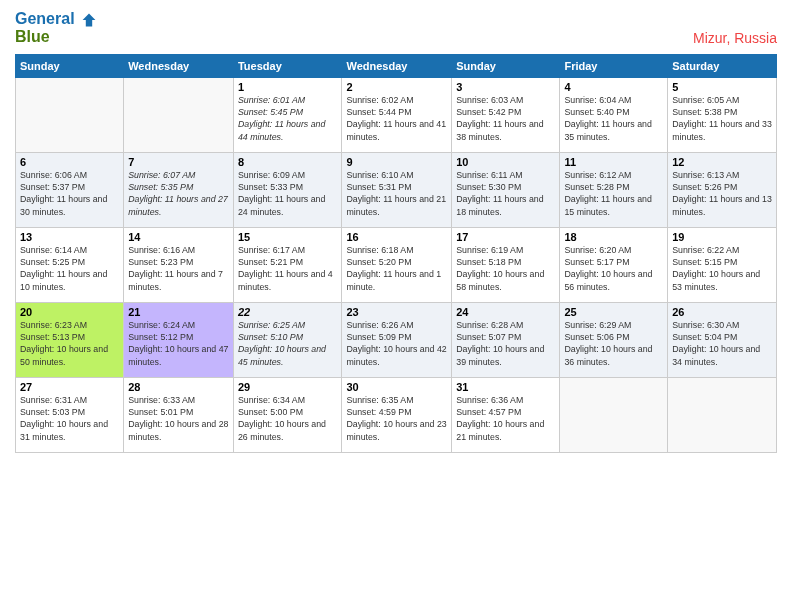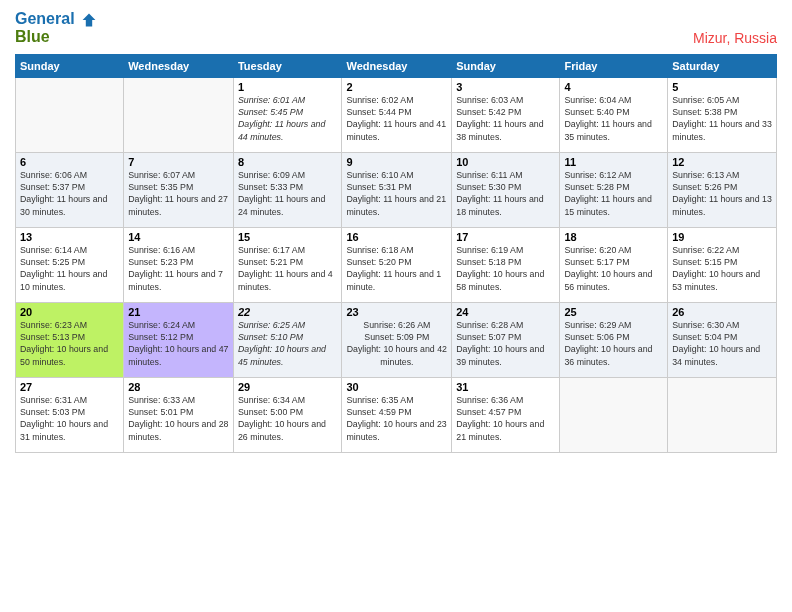--- a/index.html
+++ b/index.html
@@ -145,21 +145,21 @@
         </tr>
         <tr>
           <td style="background: rgb(238, 242, 247);">
             <span class="day-num">6</span>
             <div class="day-info" style="white-space: pre-line;">Sunrise: 6:06 AM
 Sunset: 5:37 PM
 Daylight: 11 hours and 30 minutes.</div>
           </td>
           <td style="background: rgb(238, 242, 247);">
             <span class="day-num">7</span>
-            <div class="day-info" style="white-space: pre-line;">Sunrise: 6:07 AM
+            <div class="day-info" style="white-space: pre-line; font-style: italic;">Sunrise: 6:07 AM
 Sunset: 5:35 PM
 Daylight: 11 hours and 27 minutes.</div>
           </td>
           <td style="background: rgb(238, 242, 247);">
             <span class="day-num">8</span>
             <div class="day-info" style="white-space: pre-line;">Sunrise: 6:09 AM
 Sunset: 5:33 PM
 Daylight: 11 hours and 24 minutes.</div>
           </td>
           <td style="background: rgb(238, 242, 247);">
@@ -245,21 +245,21 @@
 Daylight: 10 hours and 47 minutes.</div>
           </td>
           <td style="background: rgb(238, 242, 247); font-style: italic;">
             <span class="day-num">22</span>
             <div class="day-info" style="white-space: pre-line;">Sunrise: 6:25 AM
 Sunset: 5:10 PM
 Daylight: 10 hours and 45 minutes.</div>
           </td>
           <td style="background: rgb(238, 242, 247);">
             <span class="day-num">23</span>
-            <div class="day-info" style="white-space: pre-line; text-align: center;">Sunrise: 6:26 AM
+            <div class="day-info" style="white-space: pre-line;">Sunrise: 6:26 AM
 Sunset: 5:09 PM
 Daylight: 10 hours and 42 minutes.</div>
           </td>
           <td style="background: rgb(238, 242, 247);">
             <span class="day-num">24</span>
             <div class="day-info" style="white-space: pre-line;">Sunrise: 6:28 AM
 Sunset: 5:07 PM
 Daylight: 10 hours and 39 minutes.</div>
           </td>
           <td style="background: rgb(238, 242, 247);">

